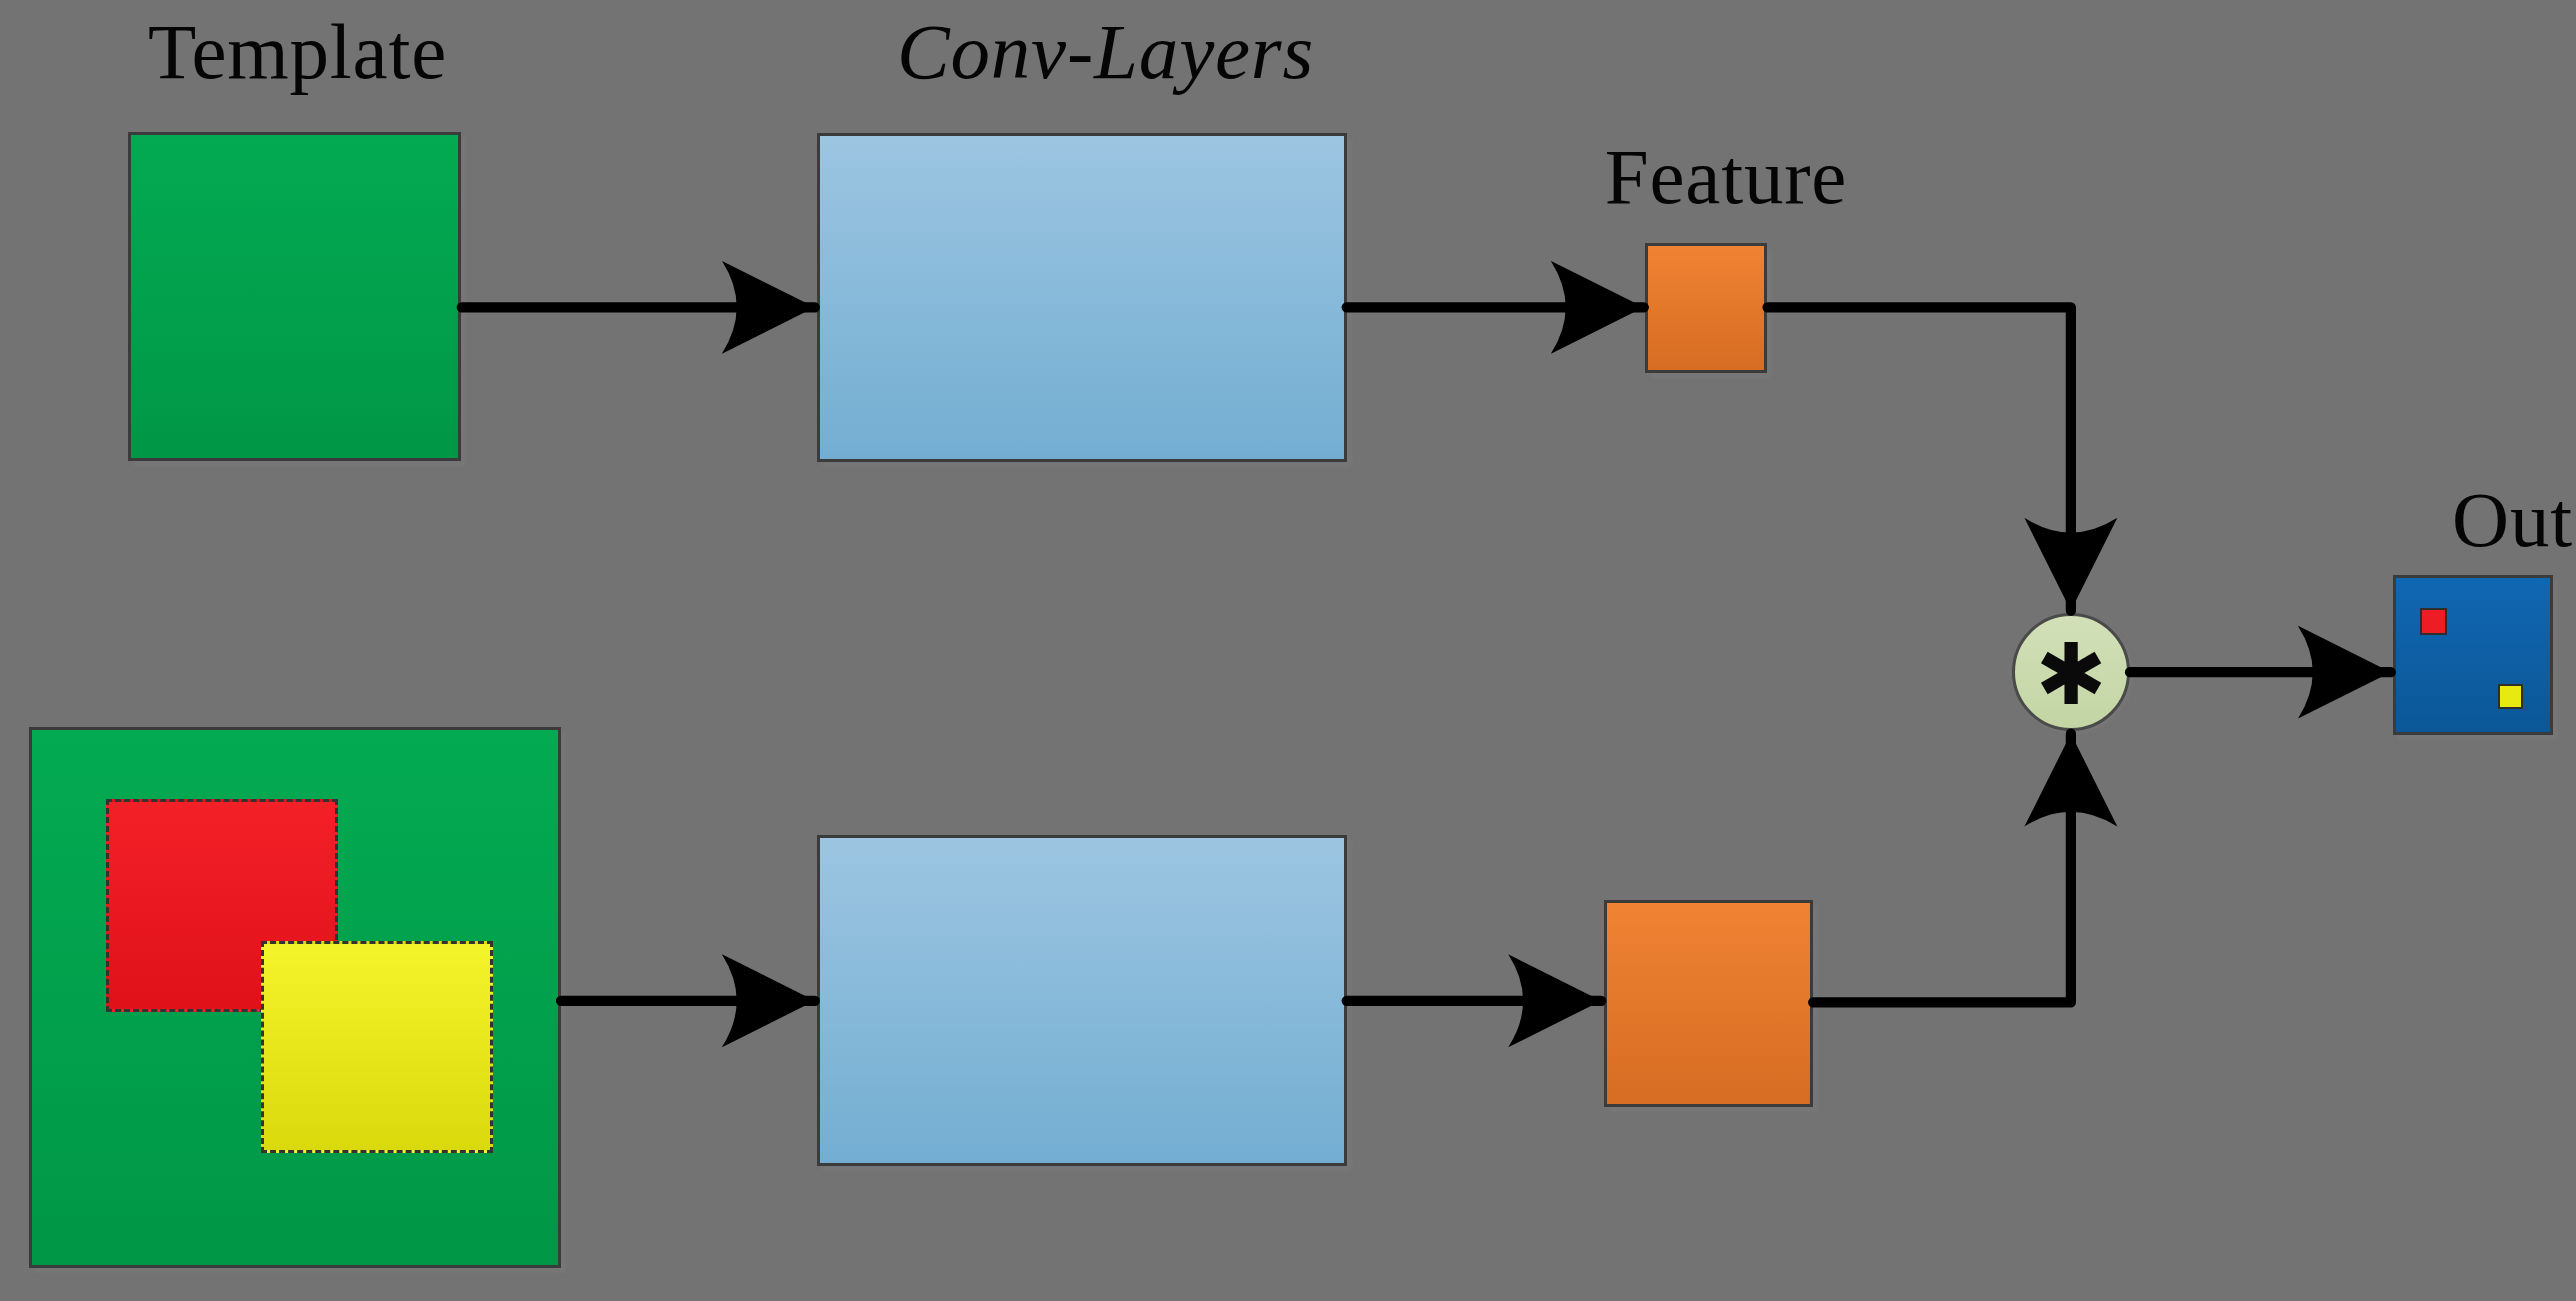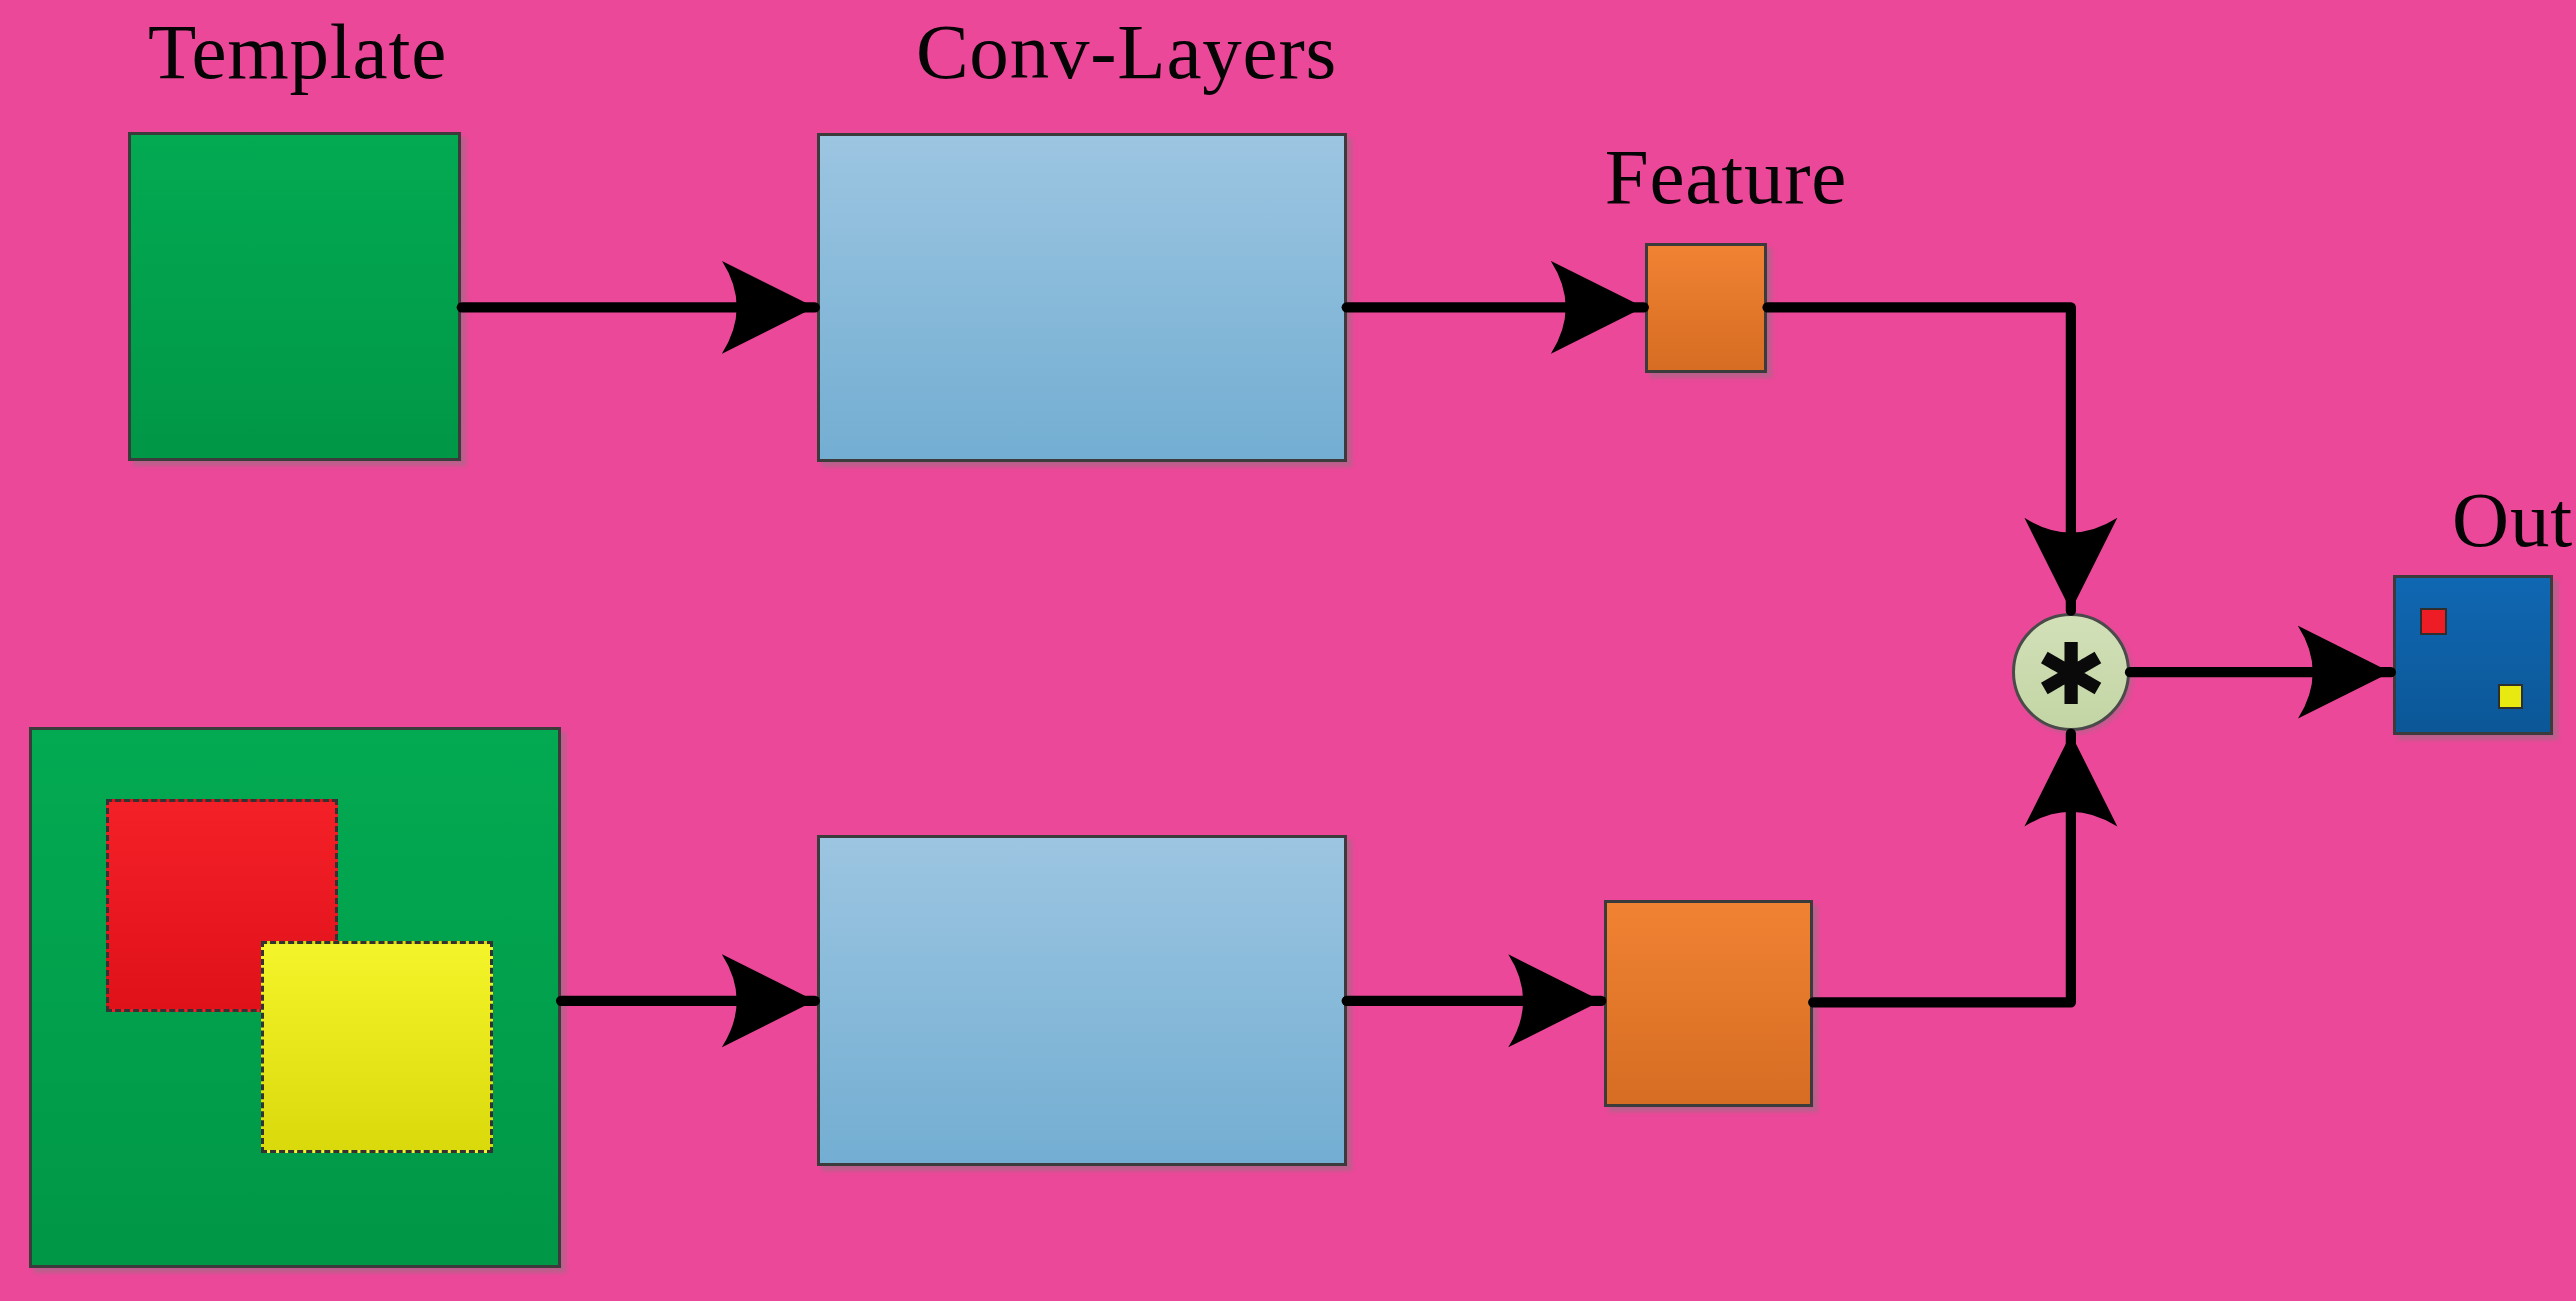--- a/index.html
+++ b/index.html
@@ -1,20 +1,20 @@
 <!DOCTYPE html>
 <html style="font-size:12.6px"><head>
 <meta charset="utf-8">
 <style>
   html,body{margin:0;padding:0;background:#ffffff;}
   #canvas{
     position:relative;
     width:2576px;
     height:1301px;
-    background:#ec4899;
+    background:#737373;
     font-family:"Liberation Serif","DejaVu Serif",serif;
     overflow:hidden;
   }
   .lbl{
     position:absolute;
     font-size:79px;
     color:#050505;
     text-align:center;
     white-space:nowrap;
     line-height:1.05;
@@ -70,21 +70,21 @@
   }
 </style>
 </head>
 <body>
 
 <div id="canvas">
 
   <div class="lbl" style="left:128px;top:11px;width:339px;">Template</div>
   <div class="shape green-box" style="left:128px;top:132px;width:333px;height:329px;"></div>
 
-  <div class="lbl" style="left:904px;top:11px;width:445px;">Conv-Layers</div>
+  <div class="lbl" style="left:883px;top:11px;width:445px;font-style:italic;">Conv-Layers</div>
   <div class="shape blue-box" style="left:817px;top:133px;width:530px;height:329px;"></div>
 
   <div class="lbl" style="left:1584px;top:136px;width:284px;">Feature</div>
   <div class="shape orange-box" style="left:1645px;top:243px;width:122px;height:130px;"></div>
 
   <div class="shape green-box" style="left:29px;top:727px;width:532px;height:541px;">
     <div class="dashed-sq red-sq" style="left:74px;top:69px;width:232px;height:213px;"></div>
     <div class="dashed-sq yellow-sq" style="left:229px;top:211px;width:232px;height:212px;"></div>
   </div>
 

